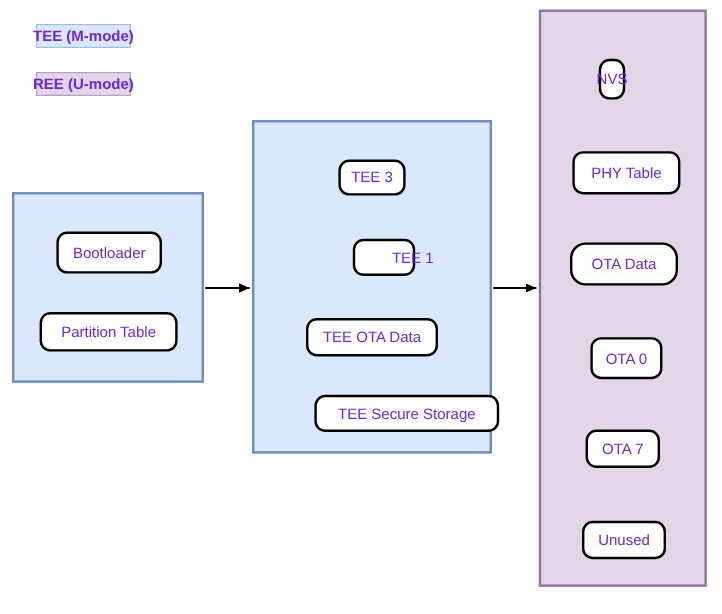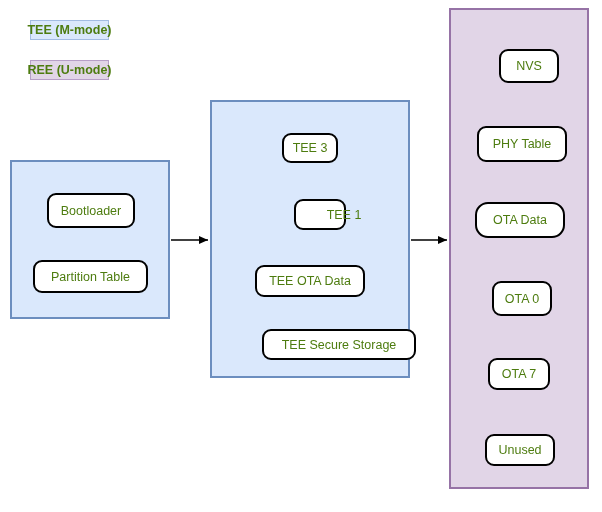--- a/index.html
+++ b/index.html
@@ -2,21 +2,21 @@
 <html style="--tee-fill: #dae8fc; --tee-border: #6c8ebf; --ree-fill: #e1d5e7; --ree-border: #9673a6; --legend-tee-border: #a3bce2; --legend-ree-border: #b79fc7; --node-fill: #ffffff; --node-border: #000000; --arrow: #000000;"><head>
 <meta charset="utf-8">
 <style>
   html, body { margin: 0; padding: 0; background: #ffffff; }
   .canvas {
     position: relative;
     width: 602px;
     height: 512px;
     background: #ffffff;
     font-family: "Liberation Sans", sans-serif;
-    color: #4d7c0f;
+    color: #6d28d9;
     overflow: hidden;
   }
   .legend-item {
     position: absolute;
     box-sizing: border-box;
     display: flex;
     align-items: center;
     justify-content: center;
     font-weight: bold;
     font-size: 12.5px;
@@ -62,21 +62,21 @@
   }
   
   .n-bootloader { left: 35px; top: 31px;  width: 88px;  height: 35px; }
   .n-partition  { left: 21px; top: 98px;  width: 115px; height: 33px; }
   
   .n-tee0   { left: 70px; top: 31px;  width: 56px;  height: 30px; }
   .n-tee1   { left: 82px; top: 97px;  width: 48px;  height: 31px; padding-left: 48px; }
   .n-teeota { left: 43px; top: 163px; width: 110px; height: 32px; }
   .n-teess  { left: 21px; top: 227px; width: 154px; height: 31px; margin-left: 29px; }
   
-  .n-nvs     { left: 48px; top: 39px;  width: 60px; height: 34px; }
+  .n-nvs     { left: 48px; top: 39px;  width: 22px; height: 34px; }
   .n-phy     { left: 26px; top: 116px; width: 90px; height: 36px; }
   .n-otadata { left: 24px; top: 192px; width: 90px; height: 36px; border-radius: 13px; }
   .n-ota0    { left: 41px; top: 271px; width: 60px; height: 35px; }
   .n-ota1    { left: 37px; top: 348px; width: 62px; height: 32px; }
   .n-unused  { left: 34px; top: 424px; width: 70px; height: 32px; }
 
   .arrows {
     position: absolute;
     left: 0; top: 0;
     pointer-events: none;

